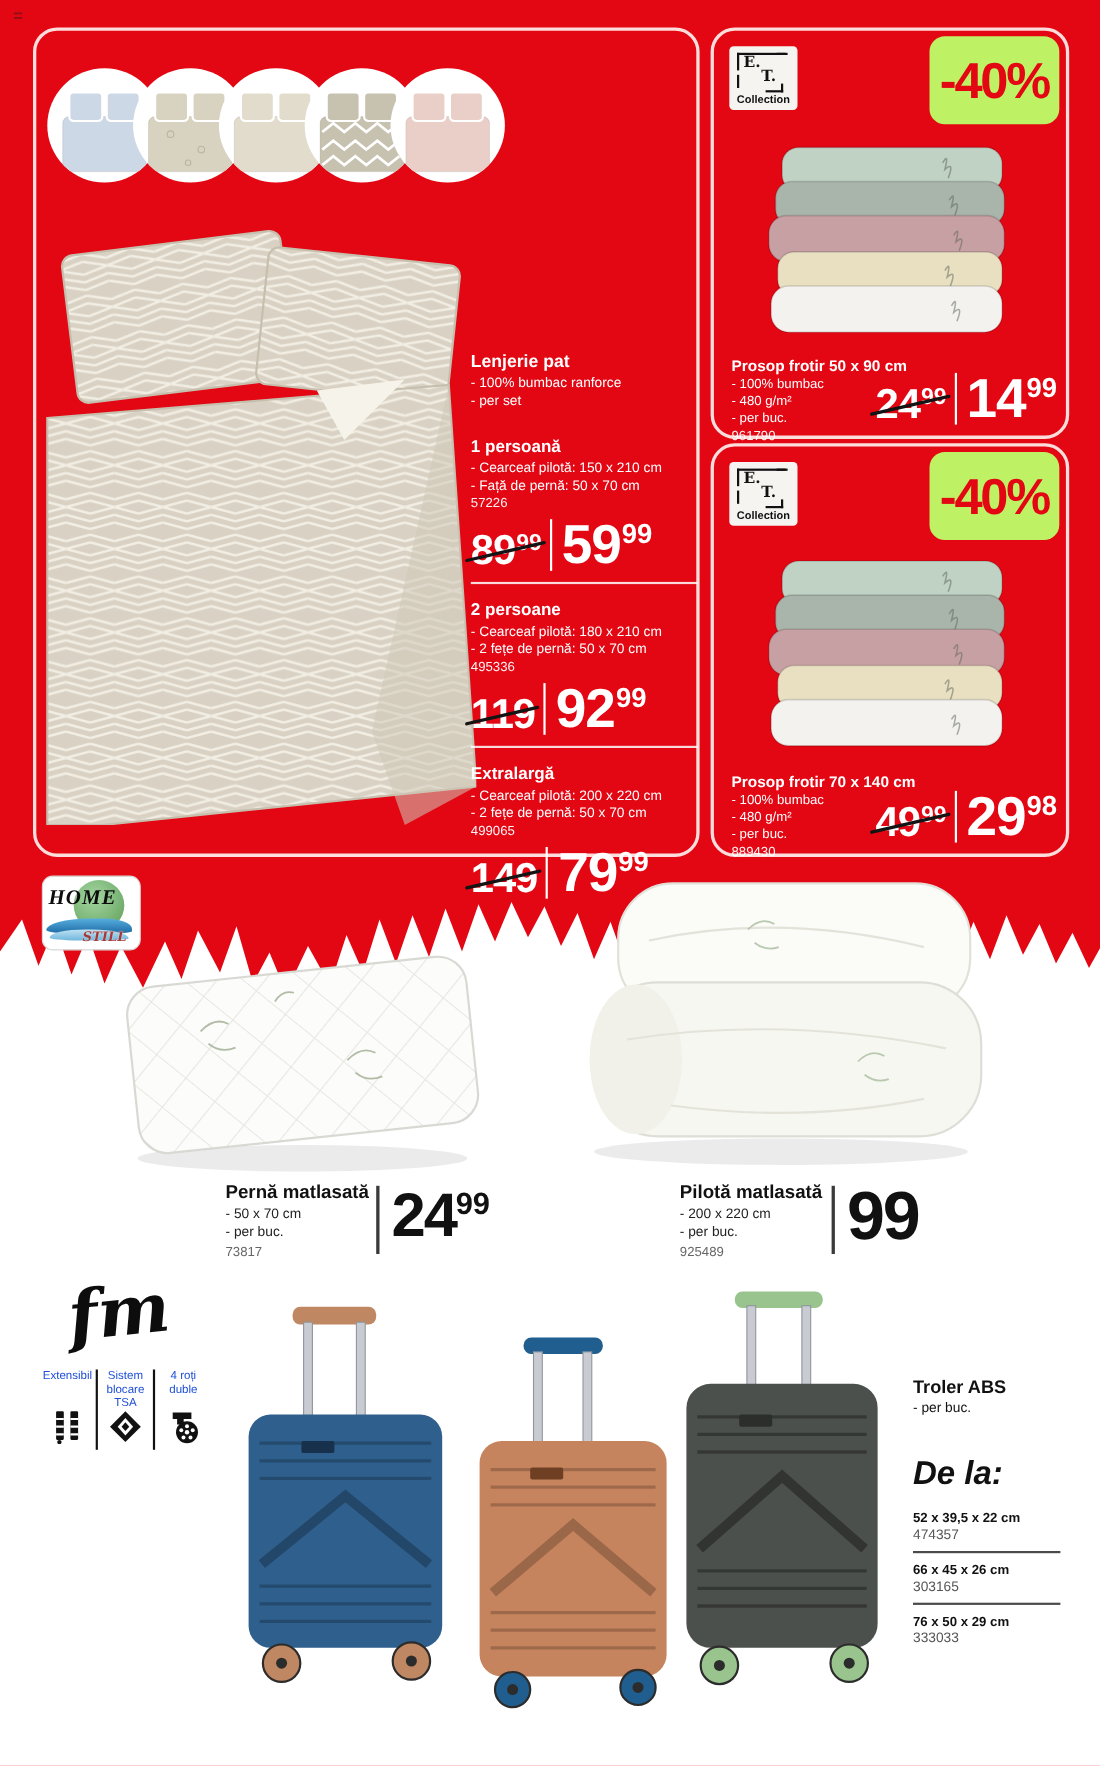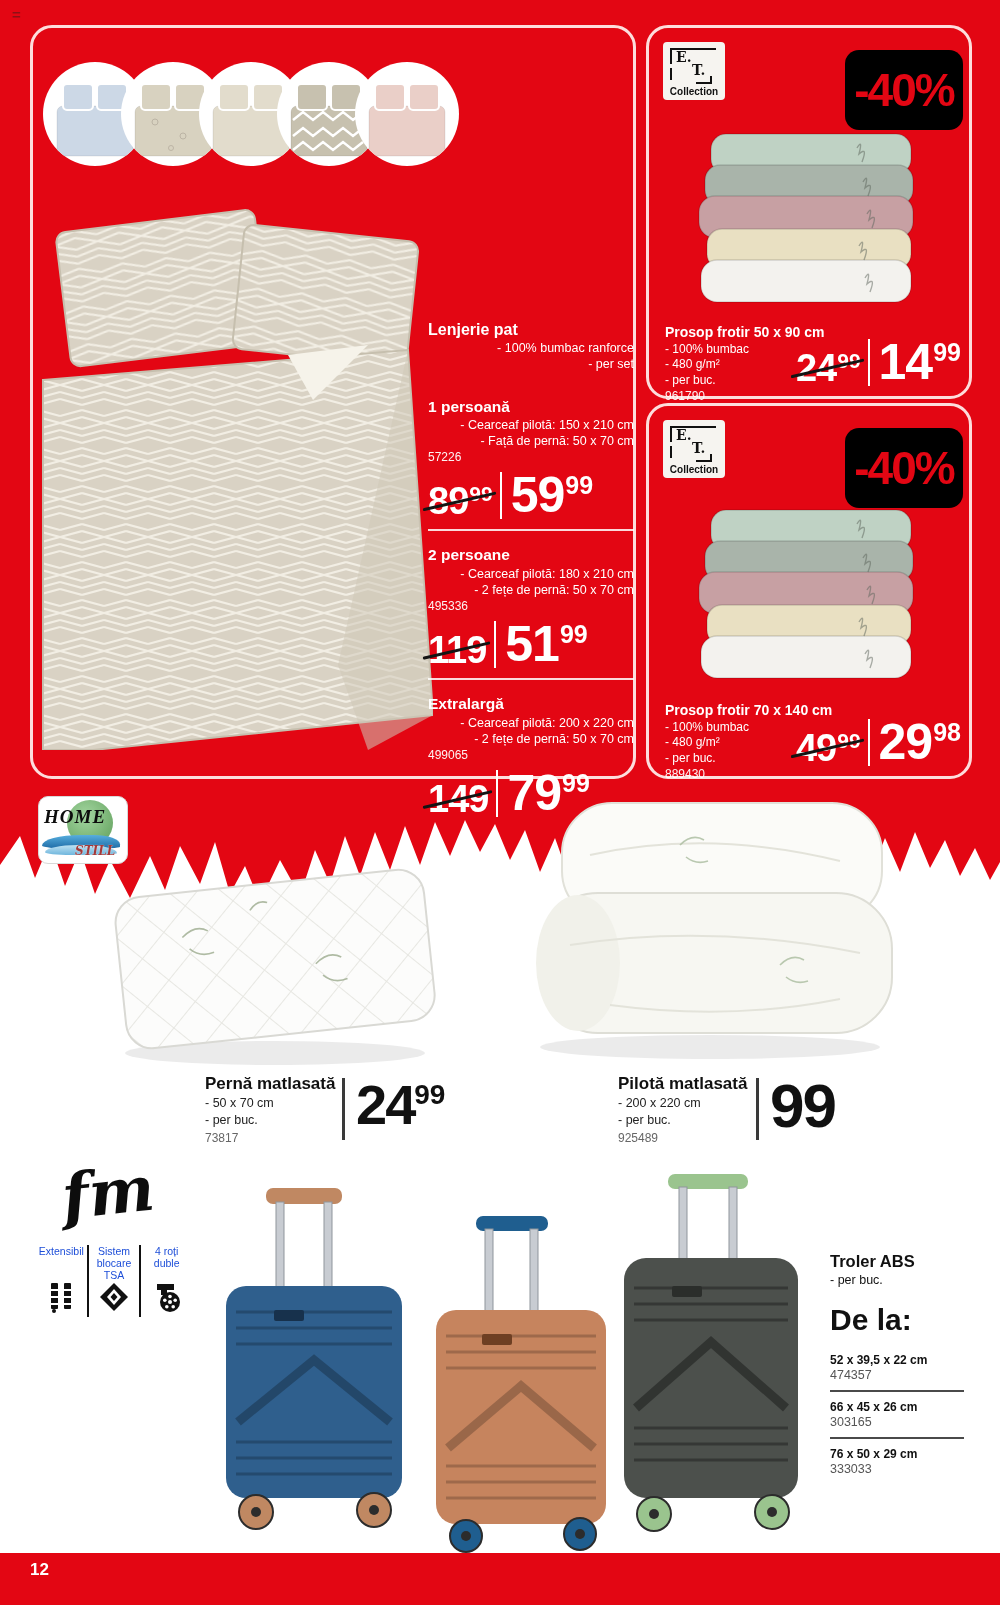--- a/index.html
+++ b/index.html
@@ -16,21 +16,21 @@
   .towel-card.second{top:403px;height:370px;}
   .home-card{left:28px;top:788px;width:940px;height:352px;border:2px solid #b3b3b3;border-radius:20px;}
   .luggage-card{left:28px;top:1150px;width:940px;height:404px;border:2px solid #4c4c4c;border-radius:26px;background:#fff;}
 
   
   .swatch{position:absolute;width:104px;height:104px;border-radius:50%;background:#fff;overflow:hidden;}
 
   
   .on-red{color:#fff;}
   .b-title{font-size:16px;font-weight:bold;line-height:1.25;}
-  .b-line{font-size:12.5px;line-height:1.3;text-align:right;}
+  .b-line{font-size:12.5px;line-height:1.3;}
   .code{font-size:12px;line-height:1.4;opacity:.95;}
   .variant-name{font-size:15.5px;font-weight:bold;margin-top:14px;line-height:1.3;}
   .hdiv{height:2px;background:rgba(255,255,255,.85);margin:10px 0 0 0;}
 
   
   .price-row{display:flex;align-items:flex-end;font-weight:bold;margin-top:6px;}
   .price{position:relative;line-height:.95;white-space:nowrap;}
   .price .int{font-size:38px;letter-spacing:-1px;}
   .price .sup{display:inline-block;font-size:21px;transform:translateY(-13px);margin-left:1px;}
   .price.new .int{font-size:50px;}
@@ -40,21 +40,21 @@
 
   
   .et-logo{position:absolute;left:14px;top:14px;width:62px;height:58px;background:#f6f4f0;border-radius:4px;color:#111;}
   .et-logo .br-tl{position:absolute;left:7px;top:6px;width:44px;height:14px;border-left:2px solid #111;border-top:2px solid #111;}
   .et-logo .br-bl{position:absolute;left:7px;top:26px;width:2px;height:12px;background:#111;}
   .et-logo .br-tr{position:absolute;left:43px;top:6px;width:8px;height:2px;background:#111;}
   .et-logo .br-br{position:absolute;left:33px;top:34px;width:14px;height:6px;border-bottom:2px solid #111;border-right:2px solid #111;}
   .et-e{position:absolute;left:13px;top:7px;font-family:"DejaVu Serif",serif;font-weight:bold;font-size:14px;}
   .et-t{position:absolute;left:29px;top:20px;font-family:"DejaVu Serif",serif;font-weight:bold;font-size:14px;}
   .et-word{position:absolute;left:0;bottom:3px;width:100%;text-align:center;font-size:10px;font-weight:bold;}
-  .badge{position:absolute;right:6px;top:22px;width:118px;height:80px;background:#000000;border-radius:14px;display:flex;align-items:center;justify-content:center;}
+  .badge{position:absolute;right:6px;top:5px;width:118px;height:80px;background:#bef264;border-radius:14px;display:flex;align-items:center;justify-content:center;}
   .badge span{color:#e30613;font-weight:bold;font-size:46px;letter-spacing:-2px;}
   .t-info{position:absolute;left:16px;top:296px;width:185px;color:#fff;}
   .t-title{font-size:14px;font-weight:bold;line-height:1.25;}
   .t-line{font-size:12px;line-height:1.3;}
   .t-price{position:absolute;right:8px;bottom:10px;}
 
   
   .home-logo{position:absolute;left:38px;top:796px;width:88px;height:66px;background:#fff;border-radius:10px;border:1px solid #d8d8d8;overflow:hidden;}
   .hl-circle{position:absolute;left:28px;top:3px;width:46px;height:46px;border-radius:50%;background:radial-gradient(circle at 40% 35%,#9ed49b,#55974f);opacity:.95;}
   .hl-home{position:absolute;left:5px;top:9px;font-family:Liberation Serif, serif;font-style:italic;font-weight:bold;font-size:19px;color:#0d0d0d;letter-spacing:1px;}
@@ -72,21 +72,21 @@
 
   
   .fm-logo{position:absolute;left:62px;top:1162px;font-family:"DejaVu Serif",serif;font-style:italic;font-weight:bold;font-size:62px;color:#0d0d0d;transform:rotate(-6deg);line-height:1;}
   .features{position:absolute;left:36px;top:1245px;width:156px;display:flex;color:#1d4ed8;}
   .feat{flex:1;text-align:center;padding:0 2px;border-right:2px solid #111;}
   .feat:last-child{border-right:none;}
   .feat .lbl{font-size:10.5px;line-height:1.15;min-height:36px;display:flex;align-items:flex-start;justify-content:center;}
   .lug-right{position:absolute;left:830px;top:1252px;width:134px;color:#111;}
   .lr-title{font-size:16.5px;font-weight:bold;}
   .lr-line{font-size:12.5px;margin-top:2px;}
-  .lr-from{font-size:30px;font-weight:bold;margin-top:16px;}
+  .lr-from{font-size:30px;font-weight:bold;margin-top:36px;font-style:italic;}
   .lr-price{font-size:58px;font-weight:bold;letter-spacing:-2px;line-height:1;margin-top:2px;}
   .size-row{margin-top:8px;}
   .size-dim{font-size:12px;font-weight:bold;}
   .size-code{font-size:12.5px;color:#555;margin-top:1px;}
   .size-sep{border-top:2px solid #4a4a4a;margin-top:8px;}
 
   .bottom-strip{position:absolute;left:0;top:1553px;width:1000px;height:52px;background:#e30613;}
   .page-num{position:absolute;left:30px;top:7px;color:#fff;font-weight:bold;font-size:17px;}
 </style>
 </head>
@@ -198,21 +198,21 @@
     <div class="hdiv"></div>
 
     <div>
       <div class="variant-name">2 persoane</div>
       <div class="b-line">- Cearceaf pilotă: 180 x 210 cm</div>
       <div class="b-line">- 2 fețe de pernă: 50 x 70 cm</div>
       <div class="code">495336</div>
       <div class="price-row">
         <div class="price old"><span class="int">119</span><span class="sup"></span><i class="strike"></i></div>
         <div class="vline"></div>
-        <div class="price new"><span class="int">51</span><span class="sup">99</span></div>
+        <div class="price new"><span class="int">92</span><span class="sup">99</span></div>
       </div>
     </div>
     <div class="hdiv"></div>
 
     <div>
       <div class="variant-name">Extralargă</div>
       <div class="b-line">- Cearceaf pilotă: 200 x 220 cm</div>
       <div class="b-line">- 2 fețe de pernă: 50 x 70 cm</div>
       <div class="code">499065</div>
       <div class="price-row">
@@ -506,17 +506,14 @@
       <div class="size-dim">66 x 45 x 26 cm</div>
       <div class="size-code">303165</div>
     </div>
     <div class="size-sep"></div>
     <div class="size-row">
       <div class="size-dim">76 x 50 x 29 cm</div>
       <div class="size-code">333033</div>
     </div>
   </div>
 
-  <div class="bottom-strip">
-    <span class="page-num">12</span>
-  </div>
 
 </div>
 
 </body></html>

